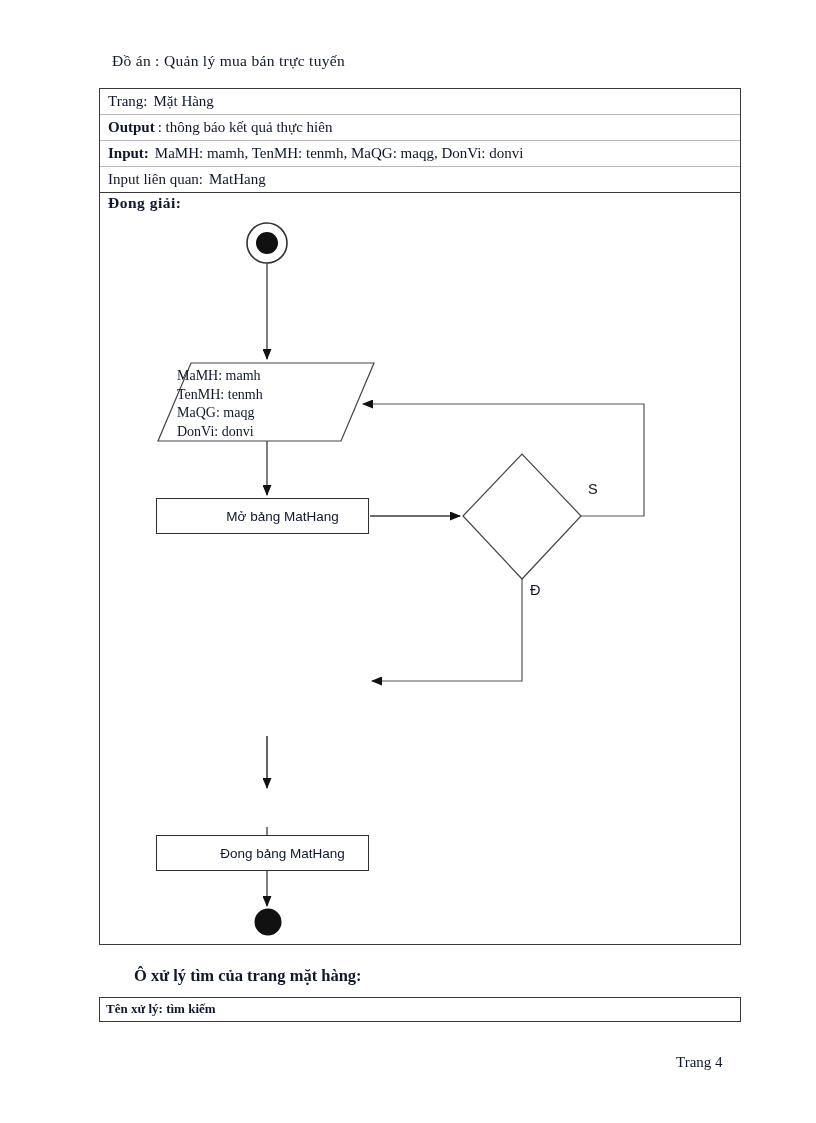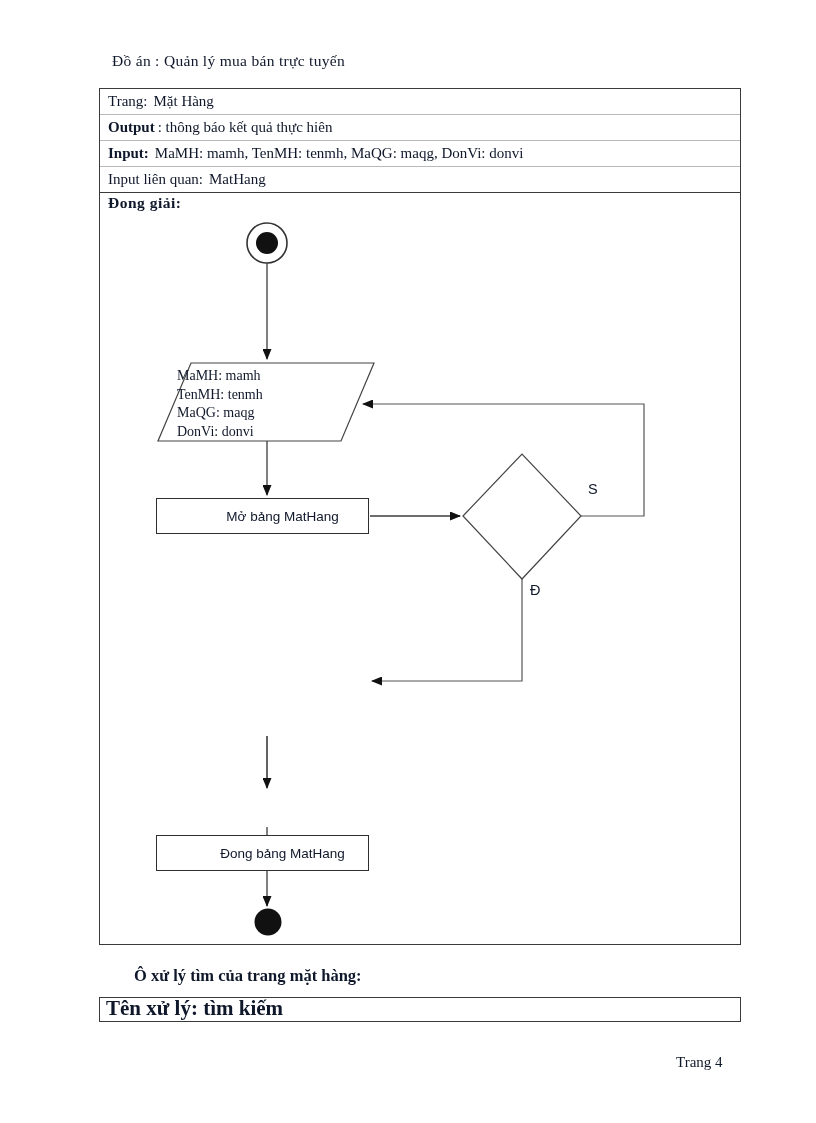--- a/index.html
+++ b/index.html
@@ -41,21 +41,21 @@
                 font-size:13.5px;margin-top:44px; }
   .diamond-text { position:absolute; left:365px; top:307px; width:114px; text-align:center;
                   font-size:12.5px; line-height:16.5px; }
   .branch-label { position:absolute; font-size:14.5px; }
   .label-s { left:488px; top:289px; }
   .label-d { left:430px; top:390px; }
 
   .section-heading { position:absolute; left:134px; top:966px; font-size:16.5px; font-weight:bold; }
   .process-box {
     position:absolute; left:99px; top:997px; width:642px; height:25px;
-    border:1.5px solid #3a3a3a; font-size:21px; font-weight:bold;
+    border:1.5px solid #3a3a3a; font-size:13px; font-weight:bold;
     line-height:21px; padding-left:6px; background:#fff;
   }
   .page-number { position:absolute; left:676px; top:1054px; font-size:15px; }
 </style>
 </head>
 <body>
 
 <div class="page">
 
   <div class="header-text serif">Đồ án : Quản lý mua bán trực tuyến</div>

